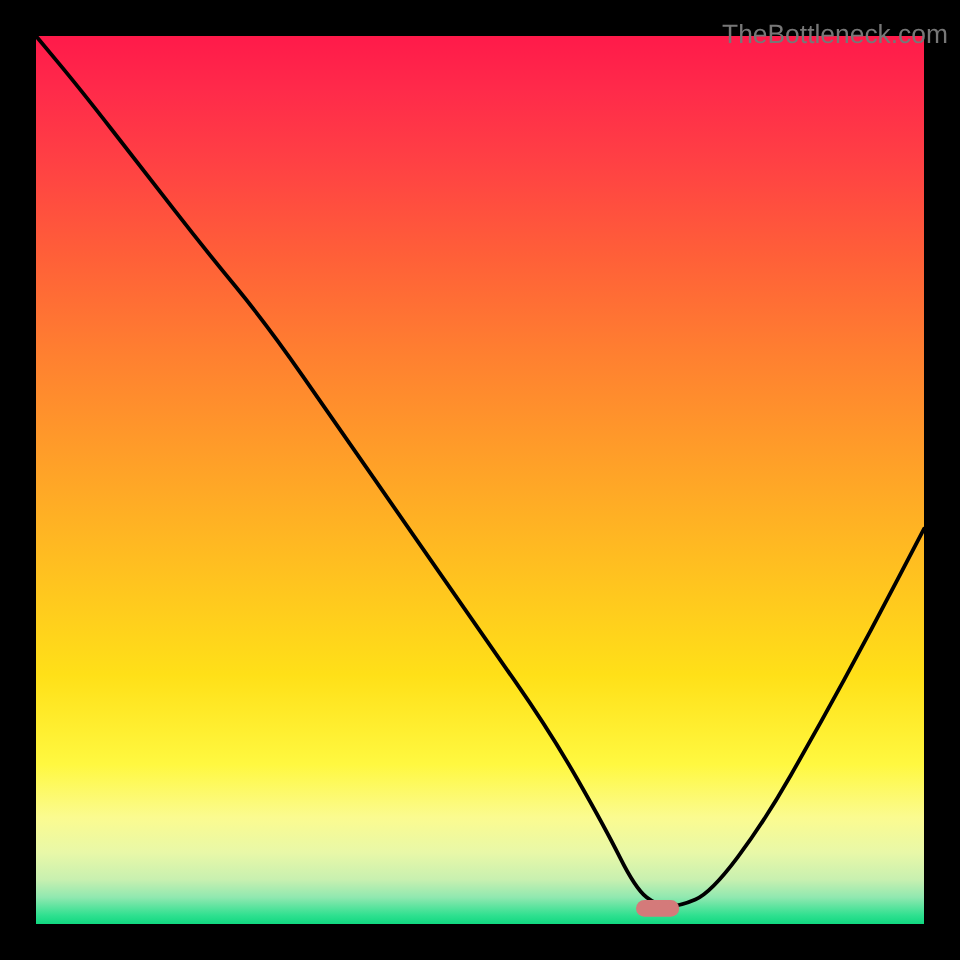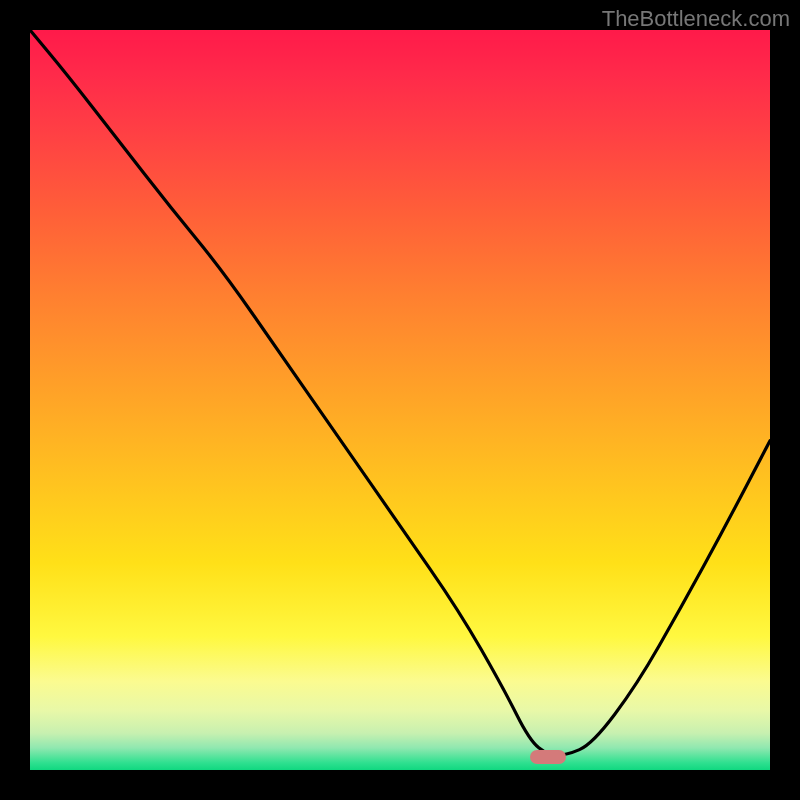--- a/index.html
+++ b/index.html
@@ -6,21 +6,21 @@
     margin: 0;
     padding: 0;
     width: 800px;
     height: 800px;
     background: #000;
     position: relative;
     overflow: hidden;
   }
   .watermark {
     position: absolute;
-    top: 6px;
+    top: 16px;
     right: 10px;
     font-family: Arial, Helvetica, sans-serif;
     font-size: 22px;
     color: #777;
     font-weight: 500;
     z-index: 10;
     text-align: center;
   }
   .plot-area {
     position: absolute;

